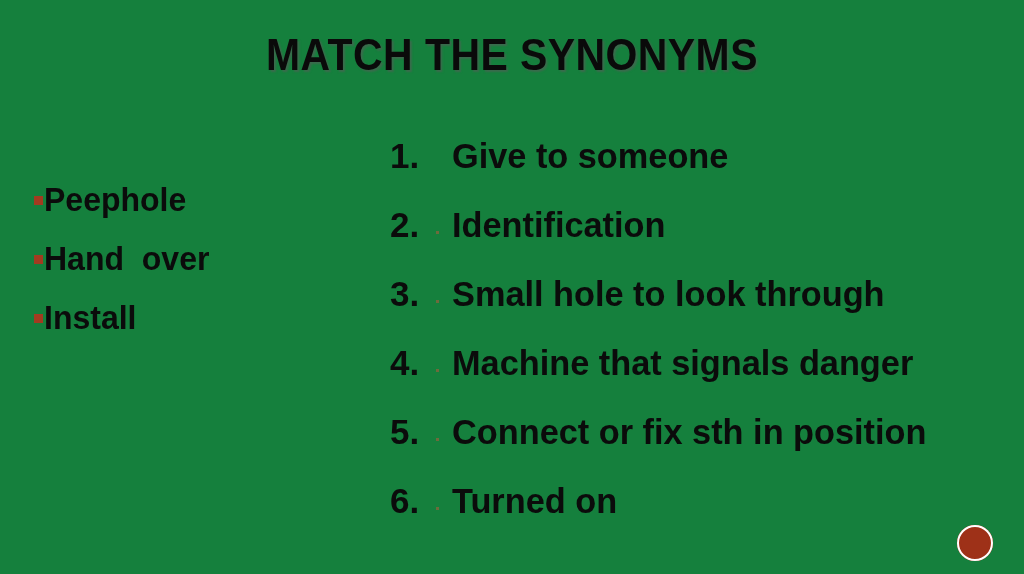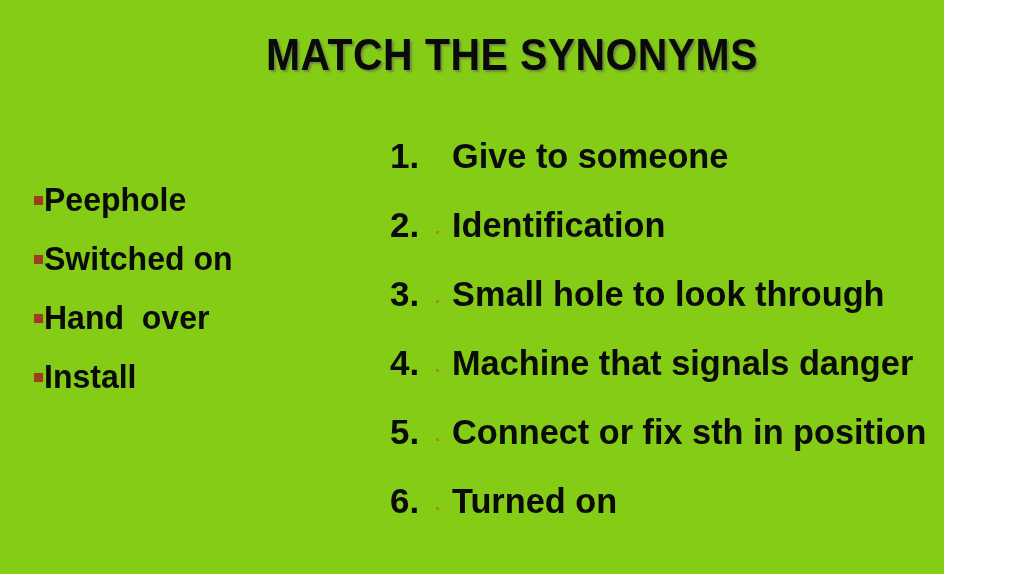--- a/index.html
+++ b/index.html
@@ -5,23 +5,23 @@
   html, body {
     margin: 0;
     padding: 0;
     background: #ffffff;
   }
   body {
     font-family: "Liberation Sans", sans-serif;
   }
   #slide {
     position: relative;
-    width: 944px;
+    width: 1024px;
     height: 574px;
-    background: #84cc16;
+    background: #15803d;
     overflow: hidden;
   }
 
   
   .slide-title {
     position: absolute;
     left: 0;
     top: 30px;
     width: 1024px;
     text-align: center;
@@ -137,24 +137,20 @@
 
   <div class="slide-title">Match the Synonyms</div>
 
   <div class="col-left">
 
     <div class="bullet-row">
       <span class="bullet-mark"></span>
       <span class="bullet-text">Peephole</span>
     </div>
 
-    <div class="bullet-row">
-      <span class="bullet-mark"></span>
-      <span class="bullet-text">Switched on</span>
-    </div>
 
 
 
     <div class="bullet-row">
       <span class="bullet-mark"></span>
       <span class="bullet-text">Hand  over</span>
     </div>
 
     <div class="bullet-row">
       <span class="bullet-mark"></span>

